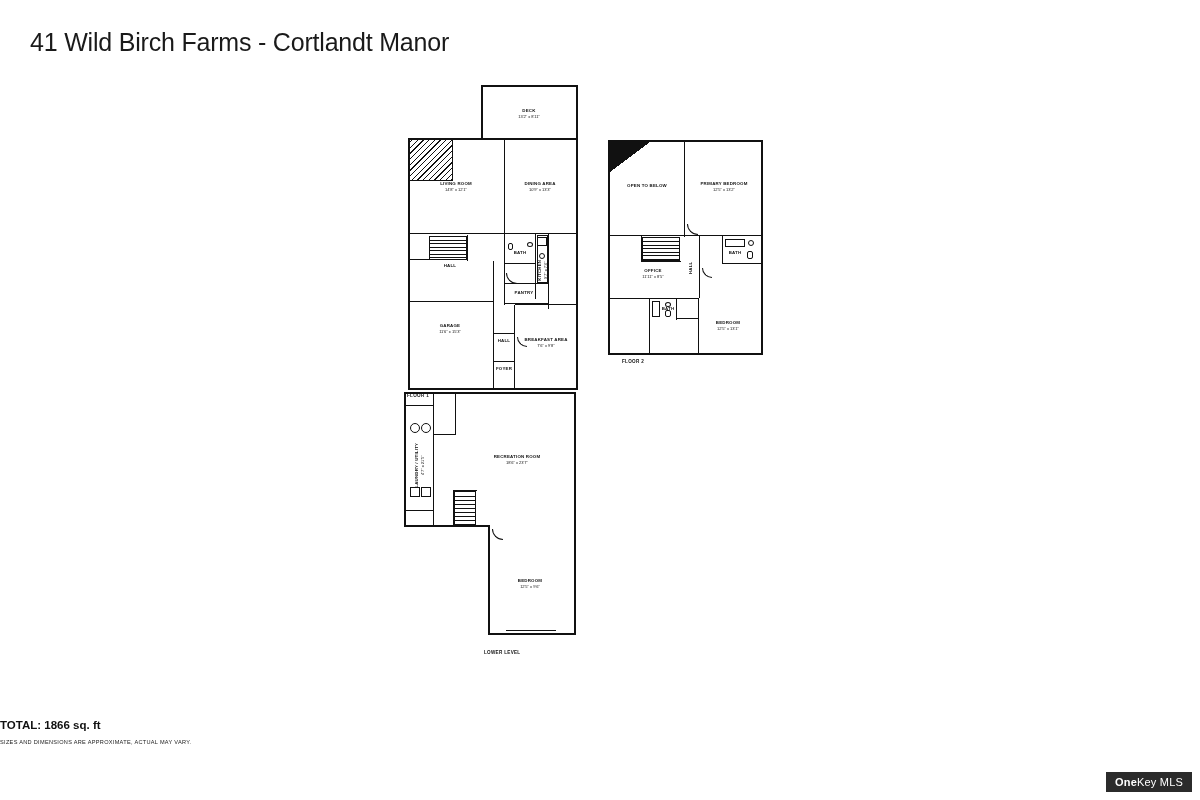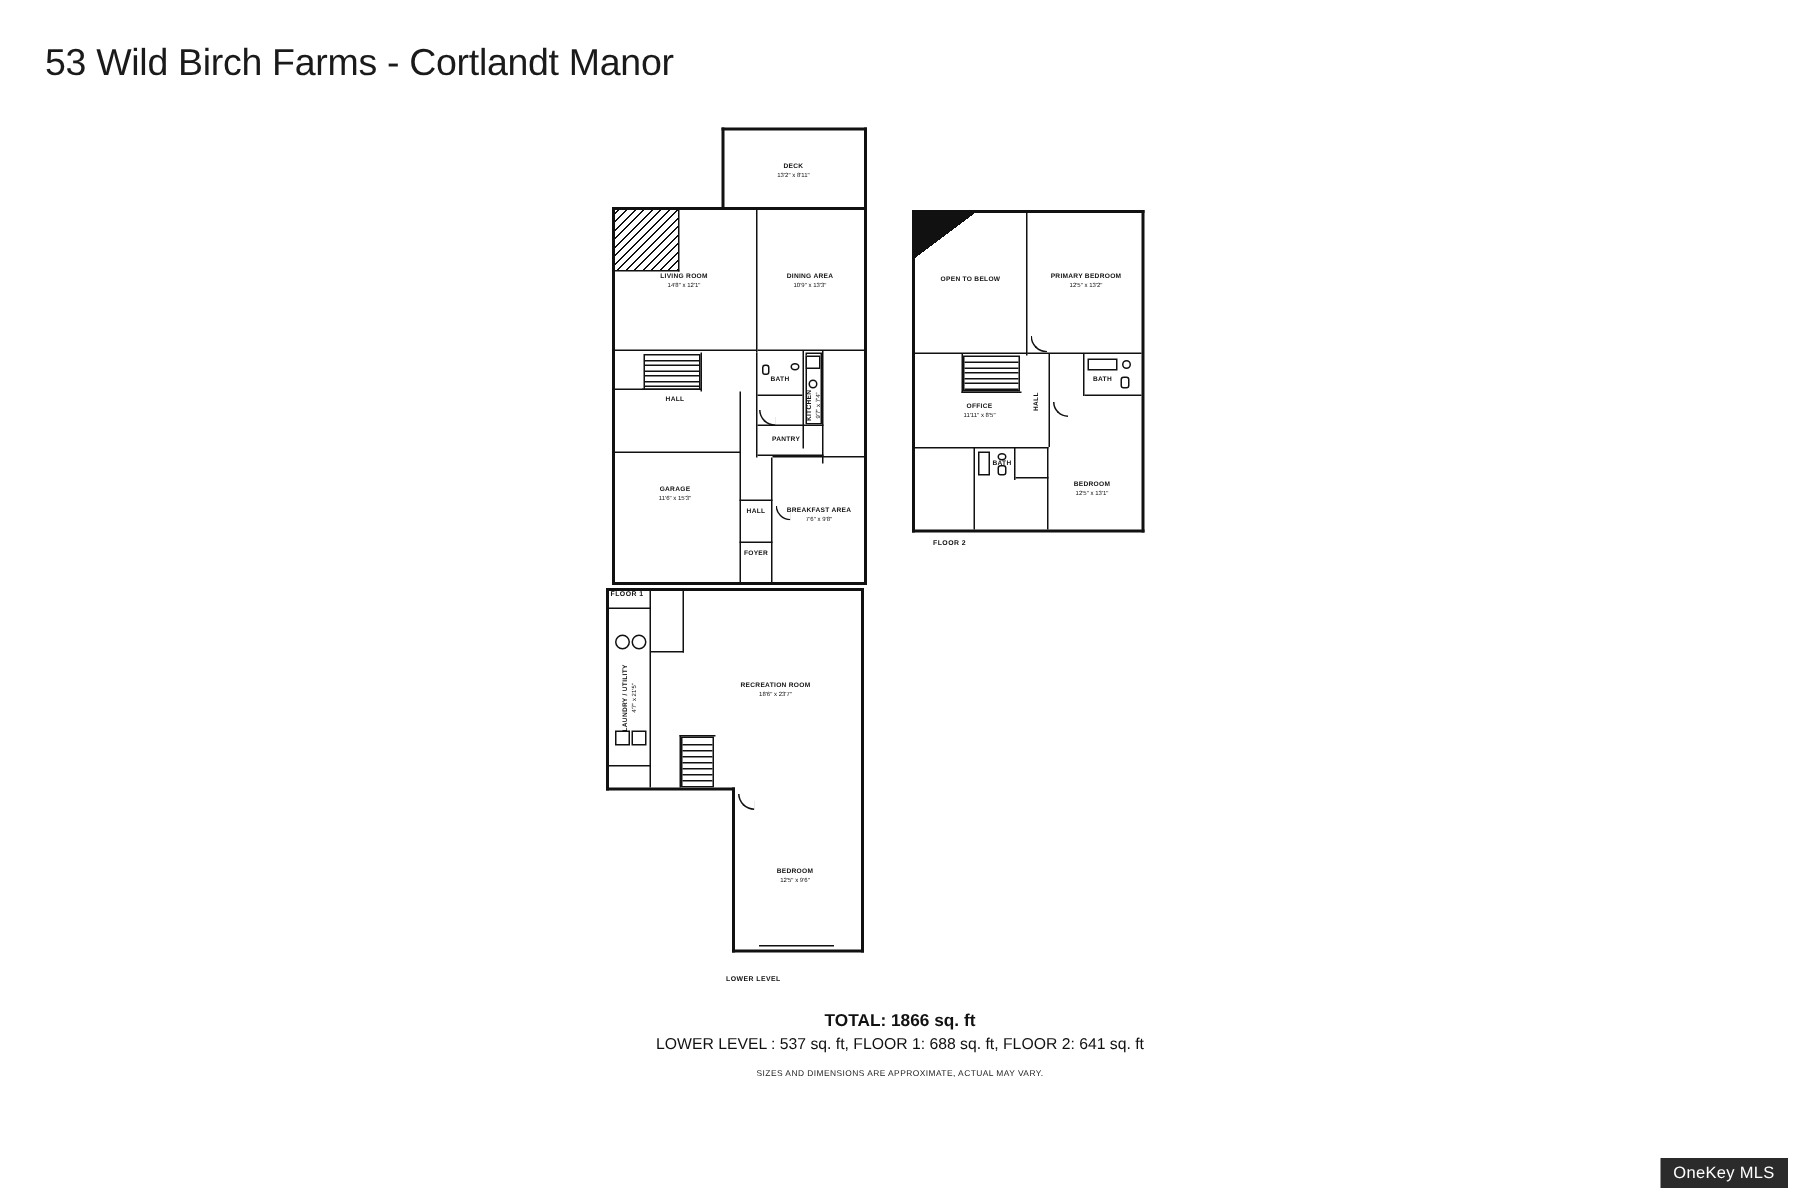--- a/index.html
+++ b/index.html
@@ -79,22 +79,21 @@
     border: 0.8px solid #111111;
     border-top: none; border-right: none;
     border-bottom-left-radius: 100%;
     background: transparent;
   }
 
   
   #summary {
     position: absolute;
     left: 0; right: 0;
-    top: 675px;
-    text-align: center;
+    top: 719px;
     color: #111111;
   }
   #summary .total {
     font-size: 11.5px;
     font-weight: 700;
     margin-bottom: 2px;
   }
   #summary .line {
     font-size: 10.5px;
     font-weight: 400;
@@ -110,28 +109,28 @@
   
   #watermark {
     position: absolute;
     right: 8px; bottom: 8px;
     background: #2b2b2b;
     color: #ffffff;
     font-size: 11px;
     padding: 4px 9px;
     letter-spacing: .2px;
   }
-  #watermark .bold { font-weight: 400; }
+  #watermark .bold { font-weight: 700; }
 </style>
 </head>
 <body>
 
 <div id="page">
 
-  <div id="title">53 Wild Birch Farms - Cortlandt Manor</div>
+  <div id="title">41 Wild Birch Farms - Cortlandt Manor</div>
 
   <div class="plan" id="plan-floor1" style="left:405px; top:85px; width:175px; height:305px;">
 
     <div class="wall" style="left:76px; top:0px;   width:97px; height:1.6px;"></div>
     <div class="wall" style="left:76px; top:0px;   width:1.6px; height:55px;"></div>
     <div class="wall" style="left:171.4px; top:0px; width:1.6px; height:55px;"></div>
 
     <div class="wall" style="left:3px;   top:53px;  width:170px; height:2.4px;"></div>
     <div class="wall" style="left:3px;   top:53px;  width:2.4px; height:252px;"></div>
     <div class="wall" style="left:170.6px; top:53px; width:2.4px; height:252px;"></div>
@@ -352,21 +351,20 @@
     <div class="label" style="left:142px; top:186px;">
       <span class="n">BEDROOM</span>
       <span class="d">12'5" x 9'6"</span>
     </div>
 
     <div class="floorname" style="left:96px; top:258px;">LOWER LEVEL</div>
   </div>
 
   <div id="summary">
     <div class="total">TOTAL: 1866 sq. ft</div>
-    <div class="line">LOWER LEVEL : 537 sq. ft, FLOOR 1: 688 sq. ft, FLOOR 2: 641 sq. ft</div>
     <div class="disclaimer">SIZES AND DIMENSIONS ARE APPROXIMATE, ACTUAL MAY VARY.</div>
   </div>
 
   <div id="watermark">
     <span class="bold">One</span><span>Key MLS</span>
   </div>
 
 </div>
 
 </body></html>

